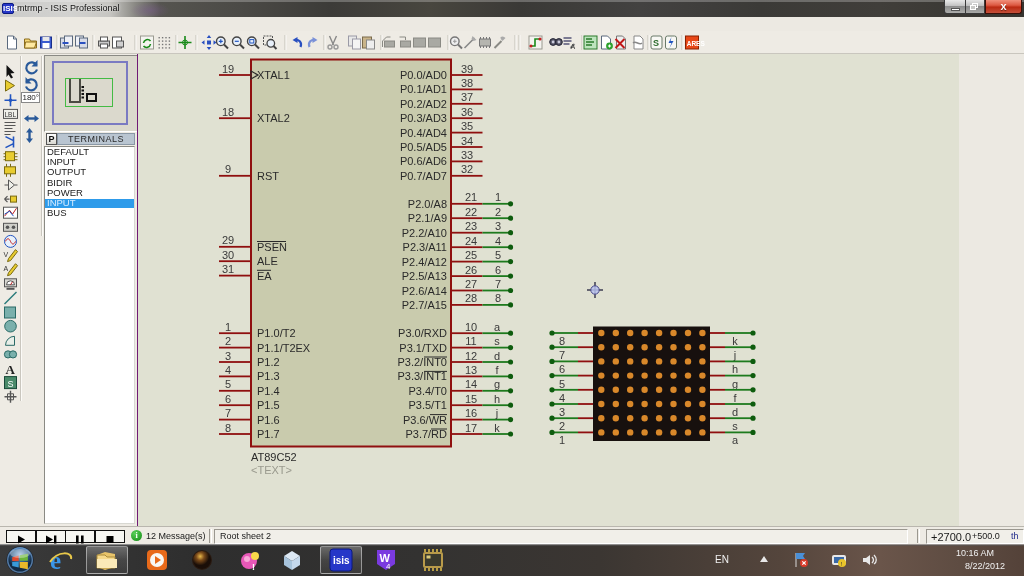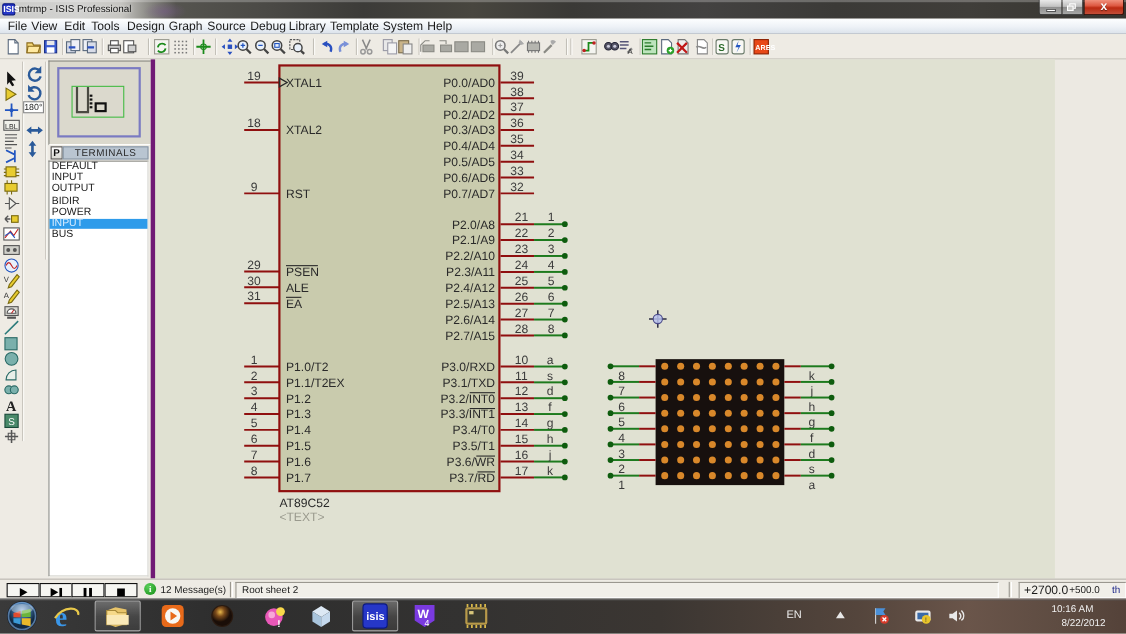--- a/index.html
+++ b/index.html
@@ -19,34 +19,20 @@
  <div class="abs" style="left:944px;top:0;width:22px;height:14px;background:linear-gradient(#e9e9e9,#c2c2c2 45%,#8e8e8e 50%,#adadab);border:1px solid #3a3a3a;border-top:none;border-radius:0 0 0 3px">
    <div class="abs" style="left:6px;top:8px;width:9px;height:3px;background:#fff;border:1px solid #555"></div>
       </div>
  <div class="abs" style="left:966px;top:0;width:19px;height:14px;background:linear-gradient(#e6e6e6,#bebebe 45%,#8a8a8a 50%,#aaaaa8);border:1px solid #3a3a3a;border-top:none;border-left:none">
    <div class="abs" style="left:6px;top:3px;width:6px;height:5px;border:1px solid #fff;background:rgba(200,200,200,.4)"></div>
    <div class="abs" style="left:4px;top:5px;width:6px;height:5px;border:1px solid #fff;background:#c9c9c7"></div>
       </div>
  <div class="abs" style="left:985px;top:0;width:37px;height:14px;background:linear-gradient(#f0907c,#dd5942 40%,#bb2a12 55%,#c4503a);border:1px solid #3a1008;border-top:none;border-radius:0 0 3px 0;color:#fff;font-size:11px;font-weight:bold;text-align:center;line-height:13px;text-shadow:0 1px 1px rgba(0,0,0,.5)">x</div>
 </div>
 
-<div class="abs" style="left:0;top:17px;width:1024px;height:14px;background:linear-gradient(#fdfeff,#eef2f7 55%,#dde4ec);border-bottom:1px solid #c3c9d1">
-<div class="abs" style="left:7px;top:1px;font-size:11px;color:#1a1a1a">File</div>
-<div class="abs" style="left:28.5px;top:1px;font-size:11px;color:#1a1a1a">View</div>
-<div class="abs" style="left:58.5px;top:1px;font-size:11px;color:#1a1a1a">Edit</div>
-<div class="abs" style="left:83px;top:1px;font-size:11px;color:#1a1a1a">Tools</div>
-<div class="abs" style="left:115.5px;top:1px;font-size:11px;color:#1a1a1a">Design</div>
-<div class="abs" style="left:153.5px;top:1px;font-size:11px;color:#1a1a1a">Graph</div>
-<div class="abs" style="left:188.5px;top:1px;font-size:11px;color:#1a1a1a">Source</div>
-<div class="abs" style="left:227.5px;top:1px;font-size:11px;color:#1a1a1a">Debug</div>
-<div class="abs" style="left:262.5px;top:1px;font-size:11px;color:#1a1a1a">Library</div>
-<div class="abs" style="left:300px;top:1px;font-size:11px;color:#1a1a1a">Template</div>
-<div class="abs" style="left:348px;top:1px;font-size:11px;color:#1a1a1a">System</div>
-<div class="abs" style="left:388.5px;top:1px;font-size:11px;color:#1a1a1a">Help</div>
-</div>
 <div class="abs" style="left:0;top:31px;width:1024px;height:23px;background:#eeebe4;border-bottom:1px solid #c9c6be">
 <svg class="abs" style="left:0;top:0" width="1024" height="23" xmlns="http://www.w3.org/2000/svg">
 <g transform="translate(4.5,4)">
           <path d="M3 1h6l3 3v10H3z" fill="#fff" stroke="#5a697d"></path>
           <path d="M9 1v3h3" fill="none" stroke="#5a697d"></path>
         </g>
 <g transform="translate(23.5,4)">
           <path d="M1 4h5l1 2h6v7H1z" fill="#f6d978" stroke="#8a6a1a"></path>
           <path d="M2 7h11l-2 6H1z" fill="#ffe9a0" stroke="#8a6a1a"></path>
         </g>
@@ -363,21 +349,21 @@
         </g>
 <g transform="translate(2,54)">
           <path d="M0 4.5l4.5-3.5v7zM15 4.5l-4.5-3.5v7z" fill="#2a5a9a"></path>
           <path d="M3 4.5h9" stroke="#2a5a9a" stroke-width="2.4"></path>
         </g>
 <g transform="translate(3,68)">
           <path d="M4.5 0L8 4.5H1zM4.5 15L8 10.5H1z" fill="#2a5a9a"></path>
           <path d="M4.5 3v9" stroke="#2a5a9a" stroke-width="2.4"></path>
         </g>
 </svg>
-<div class="abs" style="left:21px;top:38px;width:19px;height:11px;background:#fff;border:1px solid #888;font-size:8px;color:#222;line-height:10px;text-align:left">180°</div>
+<div class="abs" style="left:21px;top:38px;width:19px;height:11px;background:#fff;border:1px solid #888;font-size:8px;color:#222;line-height:10px;text-align:right">180°</div>
 <div class="abs" style="left:44px;top:1px;width:94px;height:77px;background:#dbd9cd;border:1px solid;border-color:#8a8a84 #fff #fff #8a8a84"></div>
 <div class="abs" style="left:52px;top:7px;width:76px;height:64px;border:2px solid #7a7ac2"></div>
 <div class="abs" style="left:65px;top:24px;width:48px;height:29px;border:1px solid #44bb44"></div>
 <svg class="abs" style="left:68px;top:24px" width="30" height="30" xmlns="http://www.w3.org/2000/svg">
 <path d="M2 1v23h10V1" fill="none" stroke="#4a4a42" stroke-width="2"></path>
 <g fill="#111">
           <rect x="13.5" y="8" width="2.5" height="2"></rect>
           <rect x="13.5" y="11.5" width="2.5" height="2"></rect>
           <rect x="13.5" y="15" width="2.5" height="2"></rect>
           <rect x="13.5" y="18.5" width="2.5" height="2"></rect>
@@ -389,21 +375,21 @@
 <div class="abs" style="left:44px;top:92px;width:91px;height:378px;background:#fff;border:1px solid;border-color:#8a8a84 #d8d8d2 #d8d8d2 #8a8a84"></div>
 <div class="abs" style="left:47px;top:93.0px;font-size:9.5px;color:#1a1a1a;line-height:10px">DEFAULT</div>
 <div class="abs" style="left:47px;top:103.2px;font-size:9.5px;color:#1a1a1a;line-height:10px">INPUT</div>
 <div class="abs" style="left:47px;top:113.4px;font-size:9.5px;color:#1a1a1a;line-height:10px">OUTPUT</div>
 <div class="abs" style="left:47px;top:123.6px;font-size:9.5px;color:#1a1a1a;line-height:10px">BIDIR</div>
 <div class="abs" style="left:47px;top:133.8px;font-size:9.5px;color:#1a1a1a;line-height:10px">POWER</div>
 <div class="abs" style="left:45px;top:144.5px;width:89px;height:9.3px;background:#2e9bea"></div>
 <div class="abs" style="left:47px;top:144.0px;font-size:9.5px;color:#d8ecff;line-height:10px">INPUT</div>
 <div class="abs" style="left:47px;top:154.2px;font-size:9.5px;color:#1a1a1a;line-height:10px">BUS</div>
 </div>
-<div class="abs" style="left:137px;top:54px;width:822px;height:472px;background:#e0e1d2;border-left:4px solid #701a75;overflow:hidden">
+<div class="abs" style="left:137px;top:54px;width:822px;height:472px;background:#e0e1d2;border-left:1px solid #701a75;overflow:hidden">
 <div class="abs" style="left:-137px;top:-54px;width:1024px;height:576px">
 <svg class="abs" style="left:0;top:0" width="1024" height="576" xmlns="http://www.w3.org/2000/svg" font-family="Liberation Sans">
 <rect x="250" y="59.5" width="200" height="387" fill="#c9cbad" stroke="#8f0f0f" stroke-width="2"></rect>
 <line x1="218" y1="75.0" x2="250" y2="75.0" stroke="#8f0f0f" stroke-width="1.8"></line>
 <text x="227" y="72.5" font-size="11" fill="#3a3a3a" text-anchor="middle">19</text>
 <line x1="218" y1="118.2" x2="250" y2="118.2" stroke="#8f0f0f" stroke-width="1.8"></line>
 <text x="227" y="115.7" font-size="11" fill="#3a3a3a" text-anchor="middle">18</text>
 <line x1="218" y1="175.8" x2="250" y2="175.8" stroke="#8f0f0f" stroke-width="1.8"></line>
 <text x="227" y="173.3" font-size="11" fill="#3a3a3a" text-anchor="middle">9</text>
 <line x1="218" y1="246.8" x2="250" y2="246.8" stroke="#8f0f0f" stroke-width="1.8"></line>

